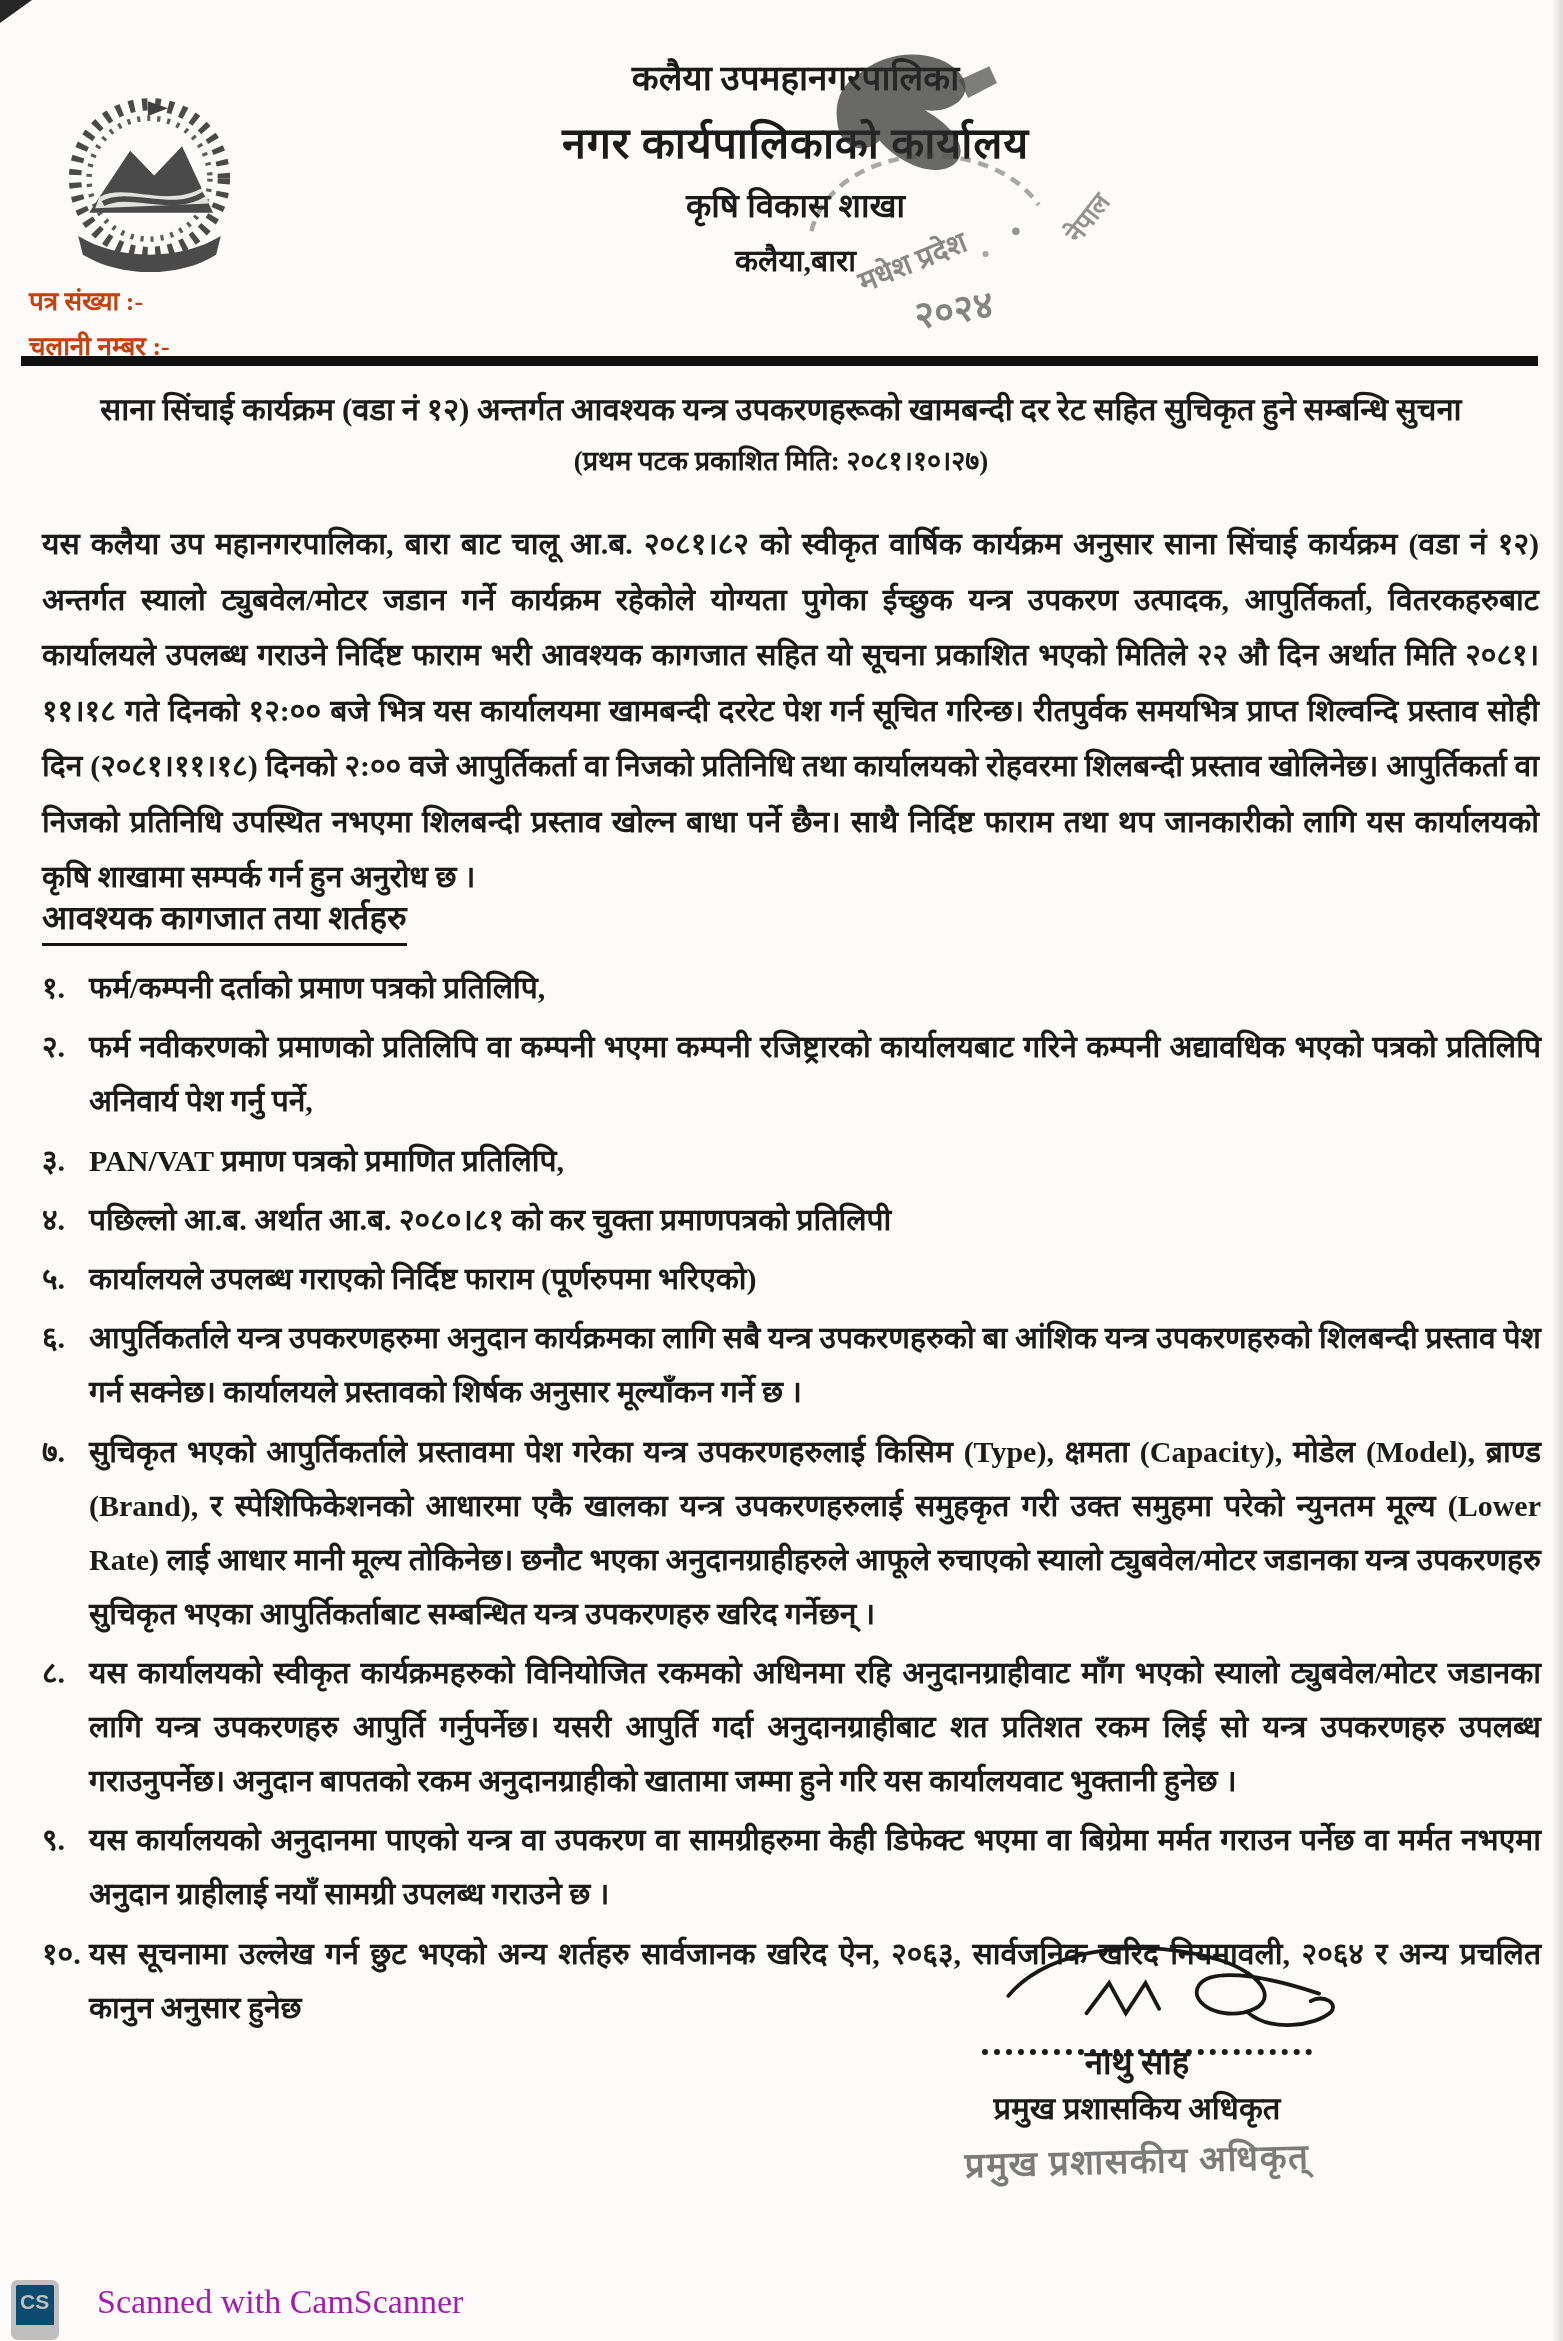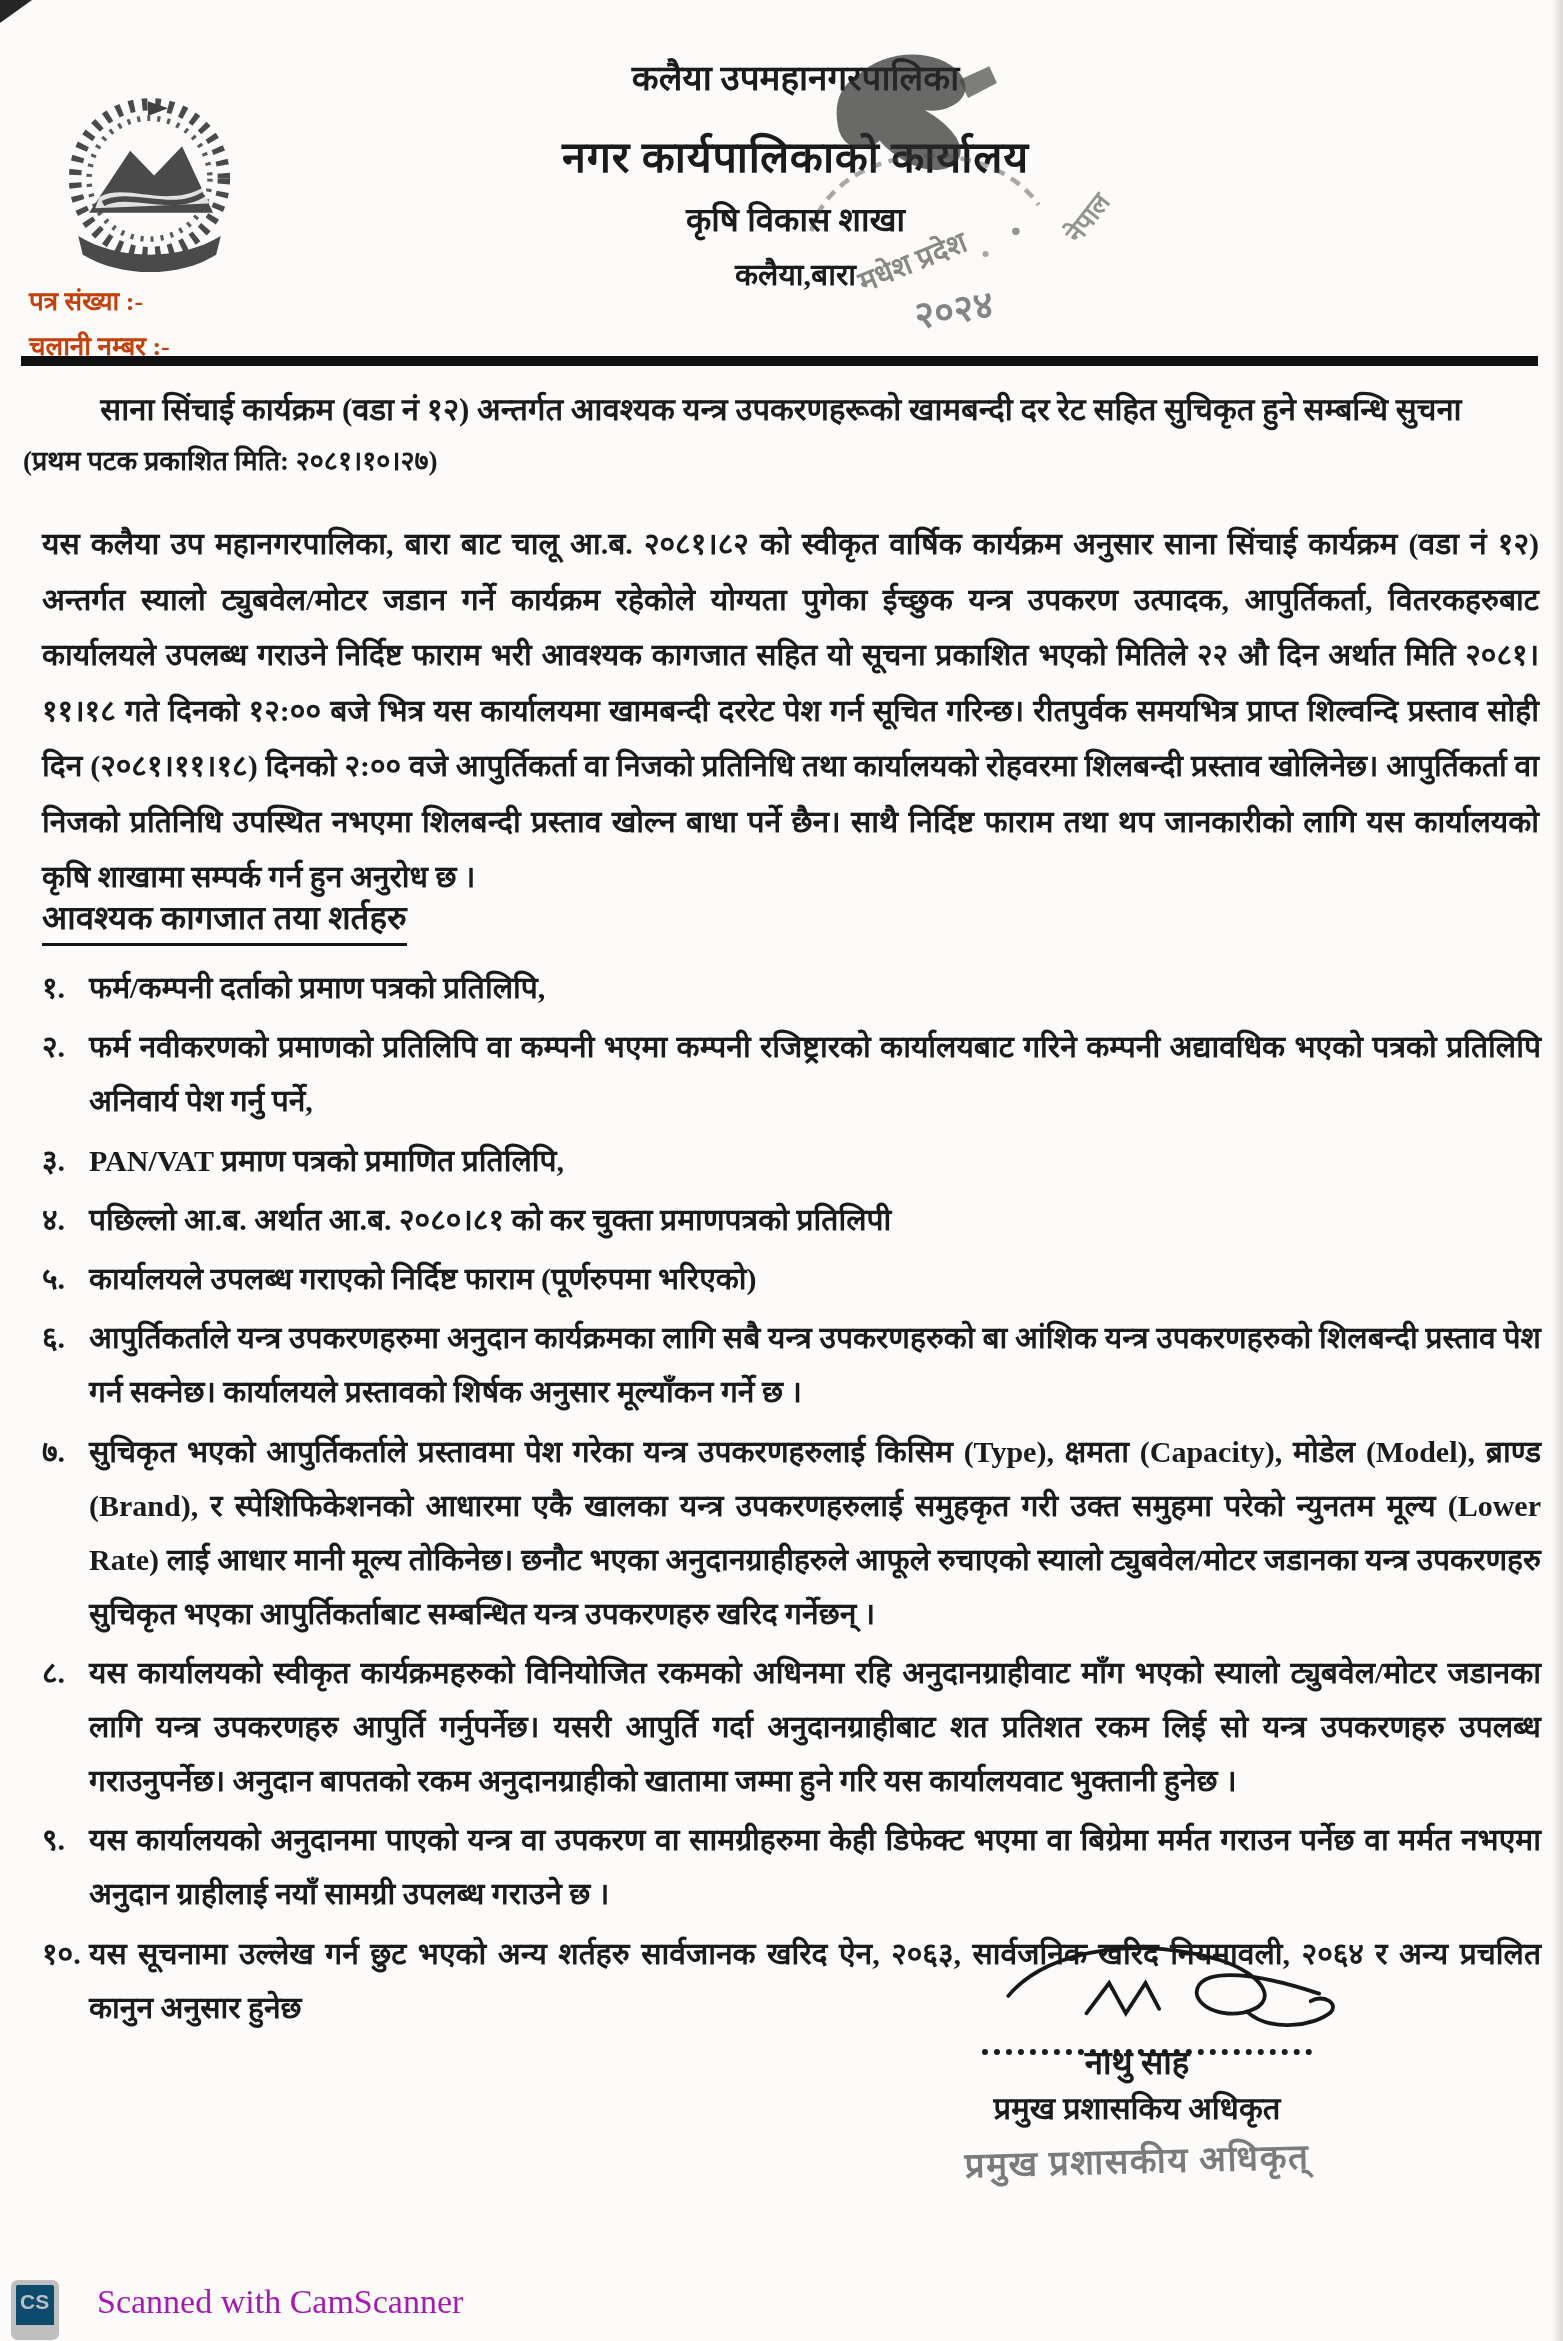--- a/index.html
+++ b/index.html
@@ -13,36 +13,36 @@
   }
   .abs{position:absolute;}
   .corner-mark{left:0;top:0;width:0;height:0;border-top:23px solid #262626;border-right:32px solid transparent;}
   .edge-shadow{right:0;top:0;width:12px;height:100%;background:linear-gradient(to left,#d9d6d1,rgba(217,214,209,0));}
 
   
   .ref-label{left:29px;font-size:26px;font-weight:700;color:#c2410c;}
   .emblem{left:55px;top:95px;width:189px;height:186px;}
   .hdr-center{left:356px;top:53px;width:879px;text-align:center;}
   .hdr-line1{font-size:35px;font-weight:700;}
-  .hdr-line2{font-size:43px;font-weight:700;margin-top:26px;letter-spacing:0.8px;}
+  .hdr-line2{font-size:43px;font-weight:700;margin-top:12px;letter-spacing:0.8px;}
   .hdr-line3{font-size:33px;font-weight:700;margin-top:11px;}
   .hdr-line4{font-size:30px;font-weight:700;margin-top:12px;}
   .hdr-right{left:1108px;top:241px;font-size:26.5px;font-weight:700;line-height:1.85;}
 
   
   .stamp-frag{color:#3d3d3d;font-weight:700;white-space:nowrap;}
   .stamp-year{left:914px;top:282px;font-size:38px;transform:rotate(-9deg);opacity:.62;}
   .stamp-t1{left:855px;top:241px;font-size:29px;transform:rotate(-22deg);opacity:.6;}
   .stamp-t2{left:1060px;top:199px;font-size:26px;transform:rotate(-52deg);opacity:.55;}
   .stamp-blob{left:766px;top:42px;width:318px;height:250px;opacity:.88;}
 
   .rule{left:21px;top:356px;width:1517px;height:10px;background:#101010;}
 
   .subject{left:23px;top:387px;width:1516px;text-align:center;font-size:31px;font-weight:700;}
-  .publine{left:23px;top:441px;width:1516px;font-size:27px;font-weight:700;}
+  .publine{left:23px;top:441px;width:1516px;text-align:center;font-size:27px;font-weight:700;}
 
   .bodypar{left:42px;top:516px;width:1497px;font-size:30px;font-weight:600;line-height:1.85;text-align:justify;}
 
   .cond-head{left:42px;top:894px;font-size:33px;font-weight:700;border-bottom:3.8px solid #141414;padding-bottom:4px;display:inline-block;}
 
   .cond-list{left:42px;top:961px;width:1499px;}
   .item{display:flex;margin-bottom:5.3px;}
   .item .num{min-width:47px;font-size:30px;font-weight:600;line-height:1.8;}
   .item .txt{flex:1;font-size:30px;font-weight:600;line-height:1.8;text-align:justify;}
 

